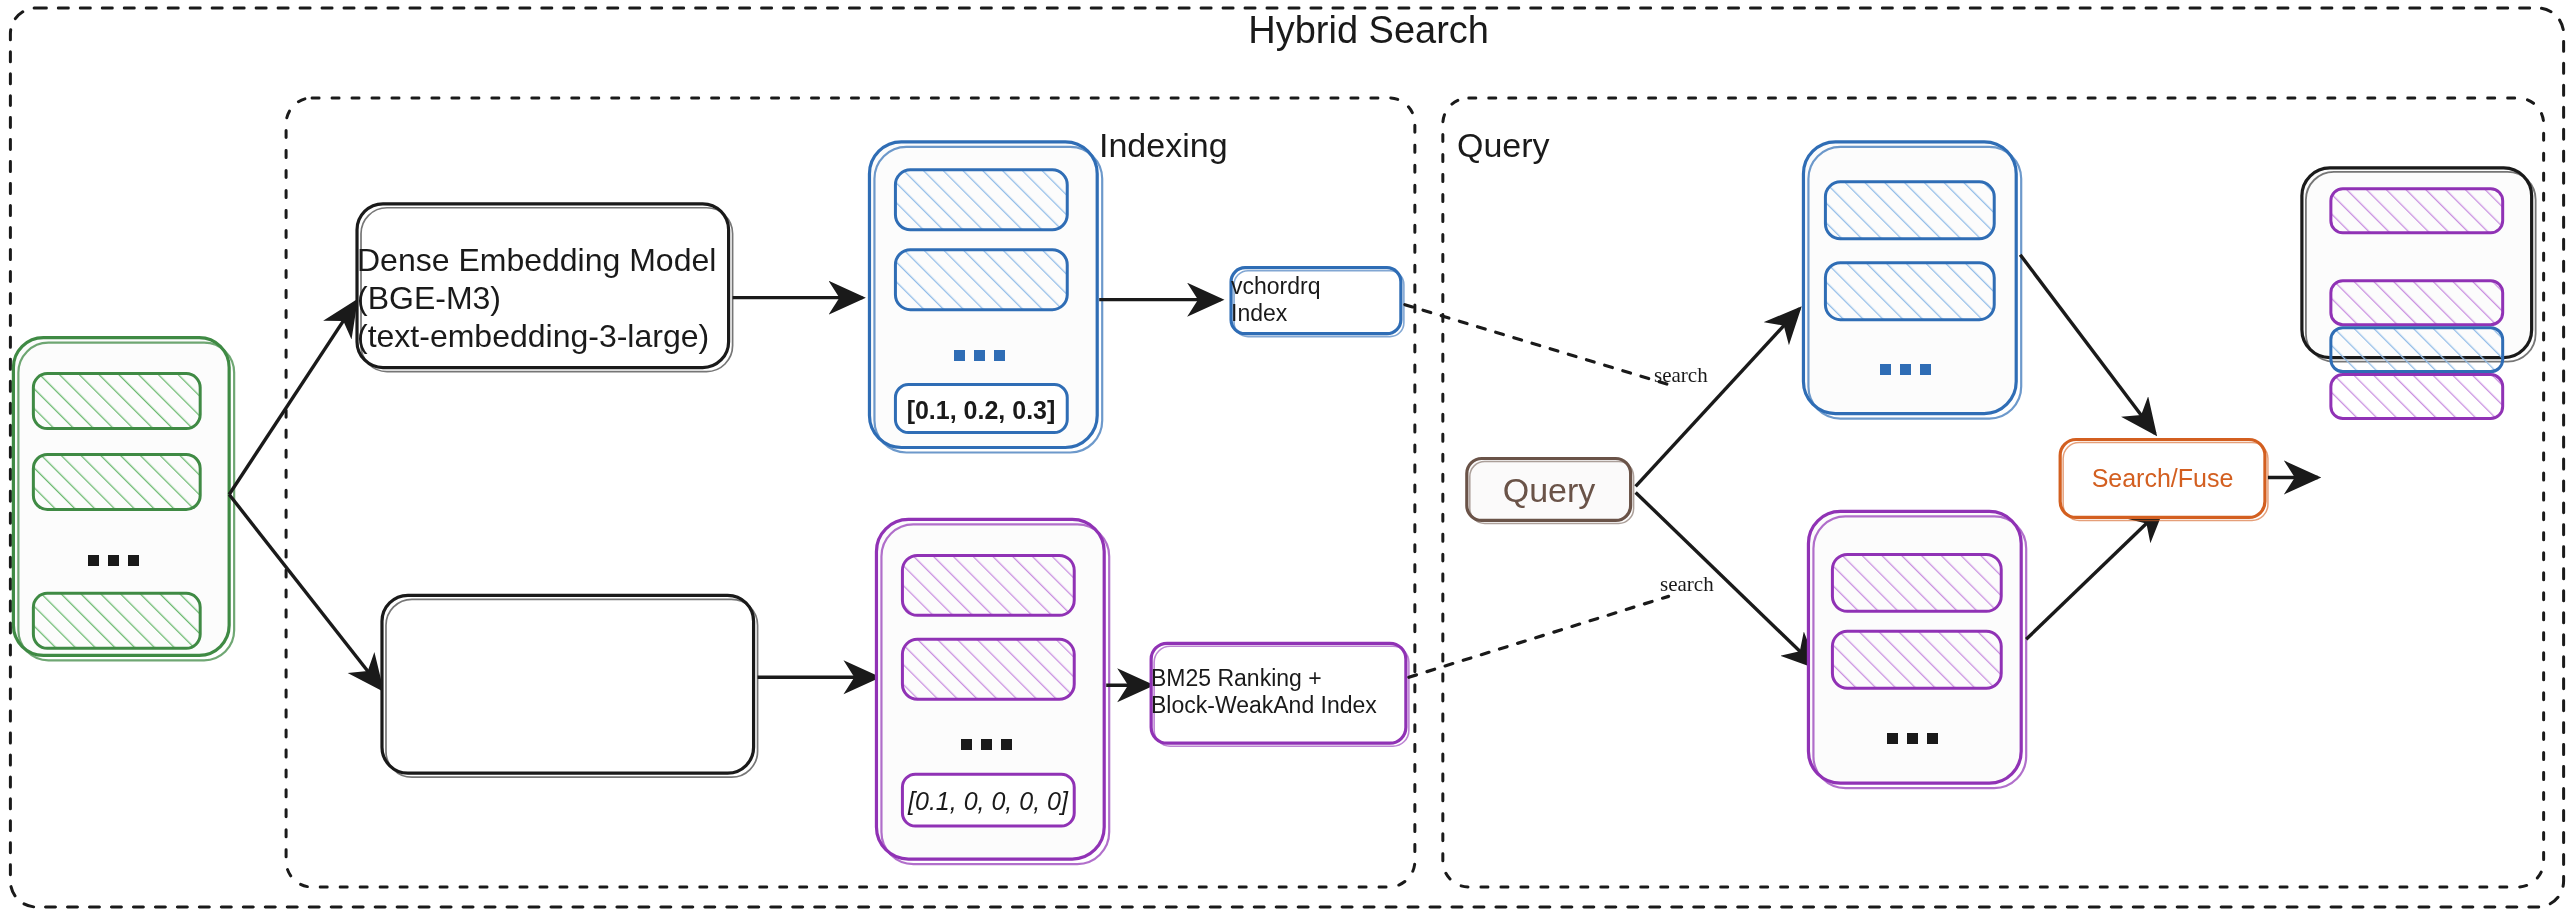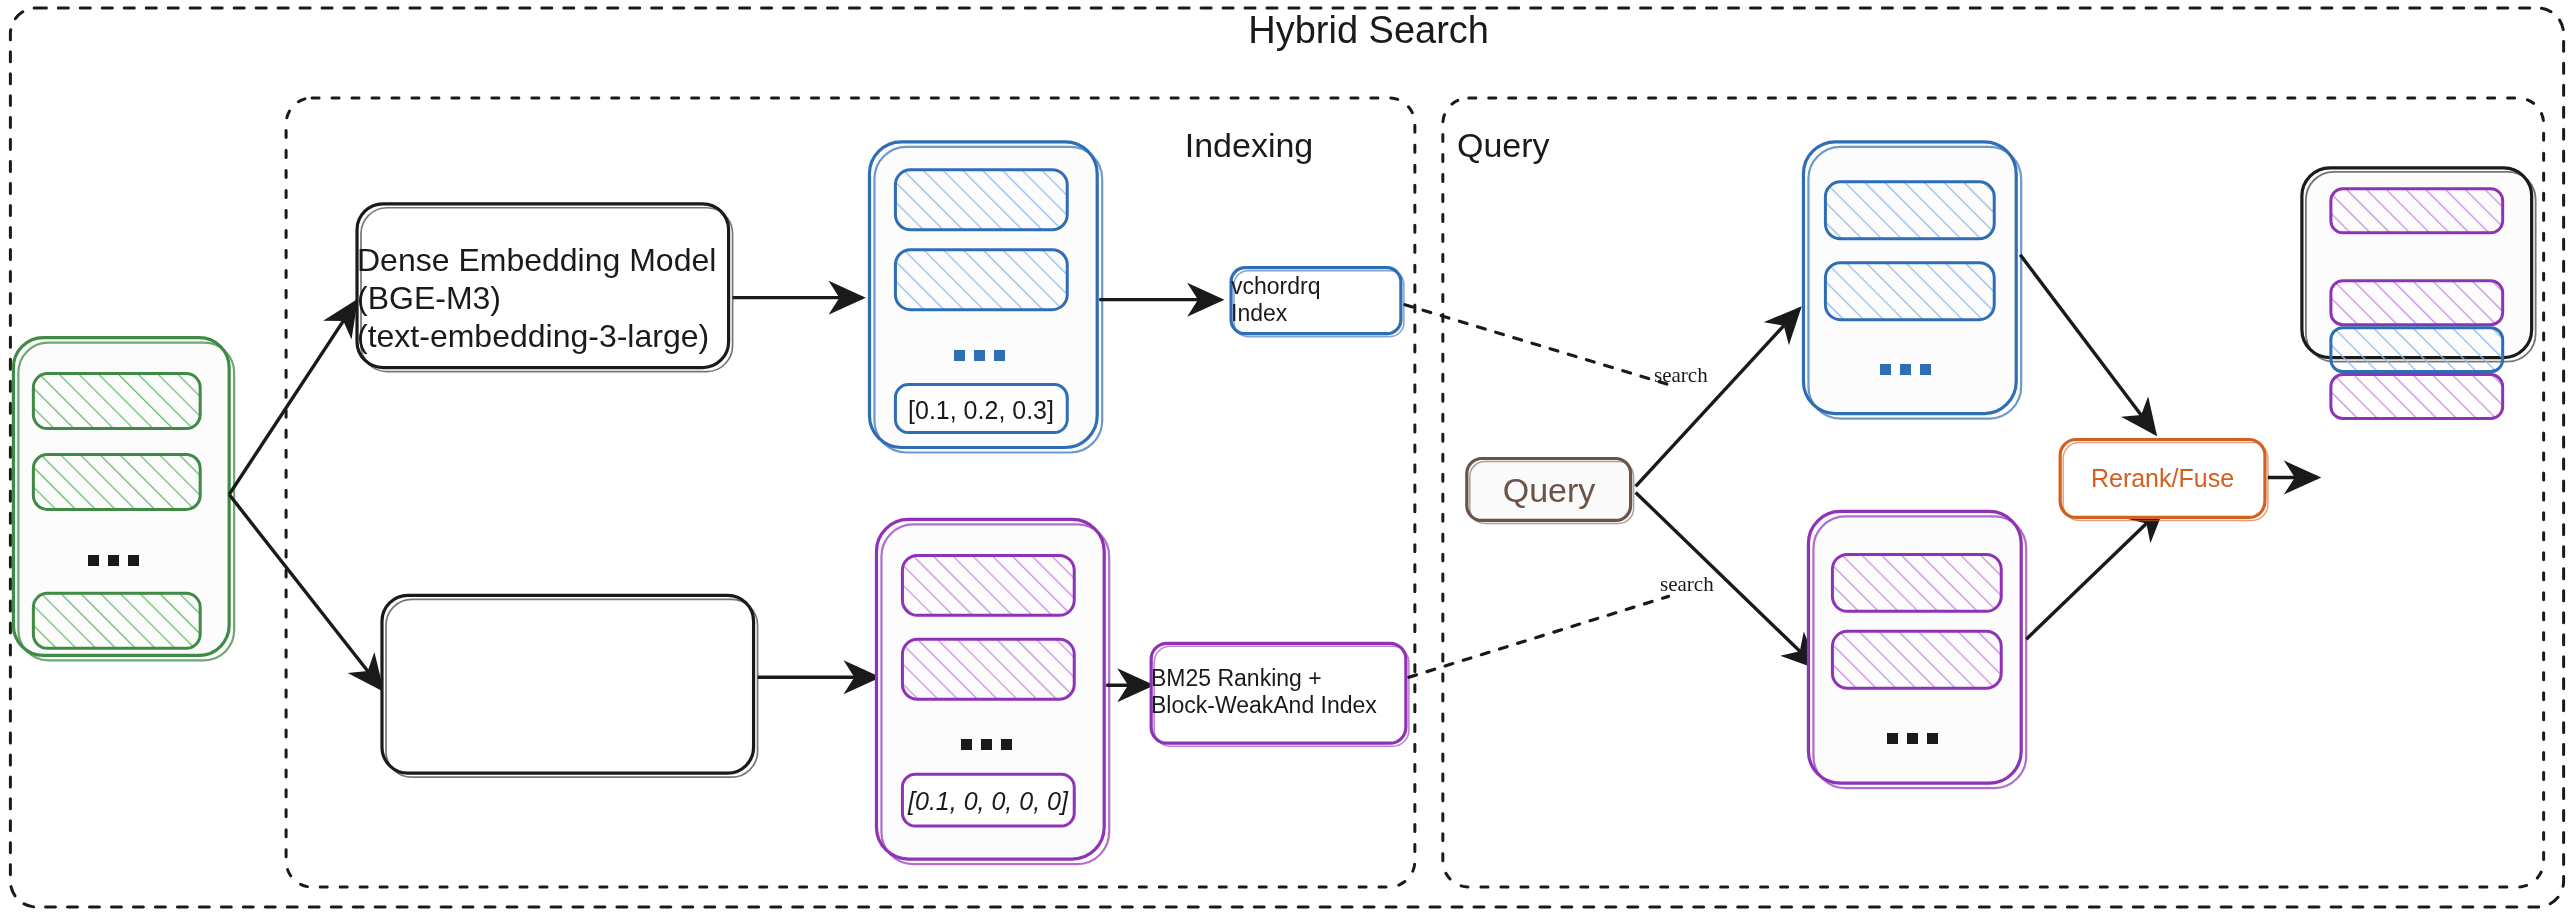--- a/index.html
+++ b/index.html
@@ -30,21 +30,21 @@
     white-space: pre;
     line-height: 1.18;
     color: #1a1a1a;
   }
   .title-lbl {
     font-size: 38px;
     text-align: center;
   }
   .section-lbl {
     font-size: 34px;
-    text-align: center;
+    text-align: left;
   }
   .box-lbl {
     font-size: 32px;
     text-align: left;
   }
   .index-lbl {
     font-size: 23px;
     text-align: left;
   }
   .vec-lbl {
@@ -251,23 +251,23 @@
 
 
   <div class="lbl index-lbl" style="left:1231px; top:273px; width:170px;">vchordrq
 Index</div>
 
   <div class="lbl index-lbl" style="left:1151px; top:665px; width:255px;">BM25 Ranking +
 Block-WeakAnd Index</div>
 
   <div class="lbl query-lbl" style="left:1467px; top:470px; width:164px;">Query</div>
 
-  <div class="lbl rerank-lbl" style="left:2060px; top:464px; width:205px;">Rerank/Fuse</div>
-
-  <div class="lbl vec-lbl" style="left:895px; top:396px; width:172px;">[0.1, 0.2, 0.3]</div>
+  <div class="lbl rerank-lbl" style="left:2060px; top:464px; width:205px;">Search/Fuse</div>
+
+  <div class="lbl vec-lbl" style="left:895px; top:396px; width:172px;font-weight:bold;">[0.1, 0.2, 0.3]</div>
 
   <div class="lbl vec-lbl" style="left:902px; top:787px; width:172px;font-style:italic;">[0.1, 0, 0, 0, 0]</div>
 
   <div class="lbl search-lbl" style="left:1654px; top:363px; width:160px; text-align:left;">search</div>
 
   <div class="lbl search-lbl" style="left:1660px; top:572px; width:160px; text-align:left;">search</div>
 
   <div class="ellipsis green" style="left:88px; top:555px;">
     <i></i>
     <i></i>

